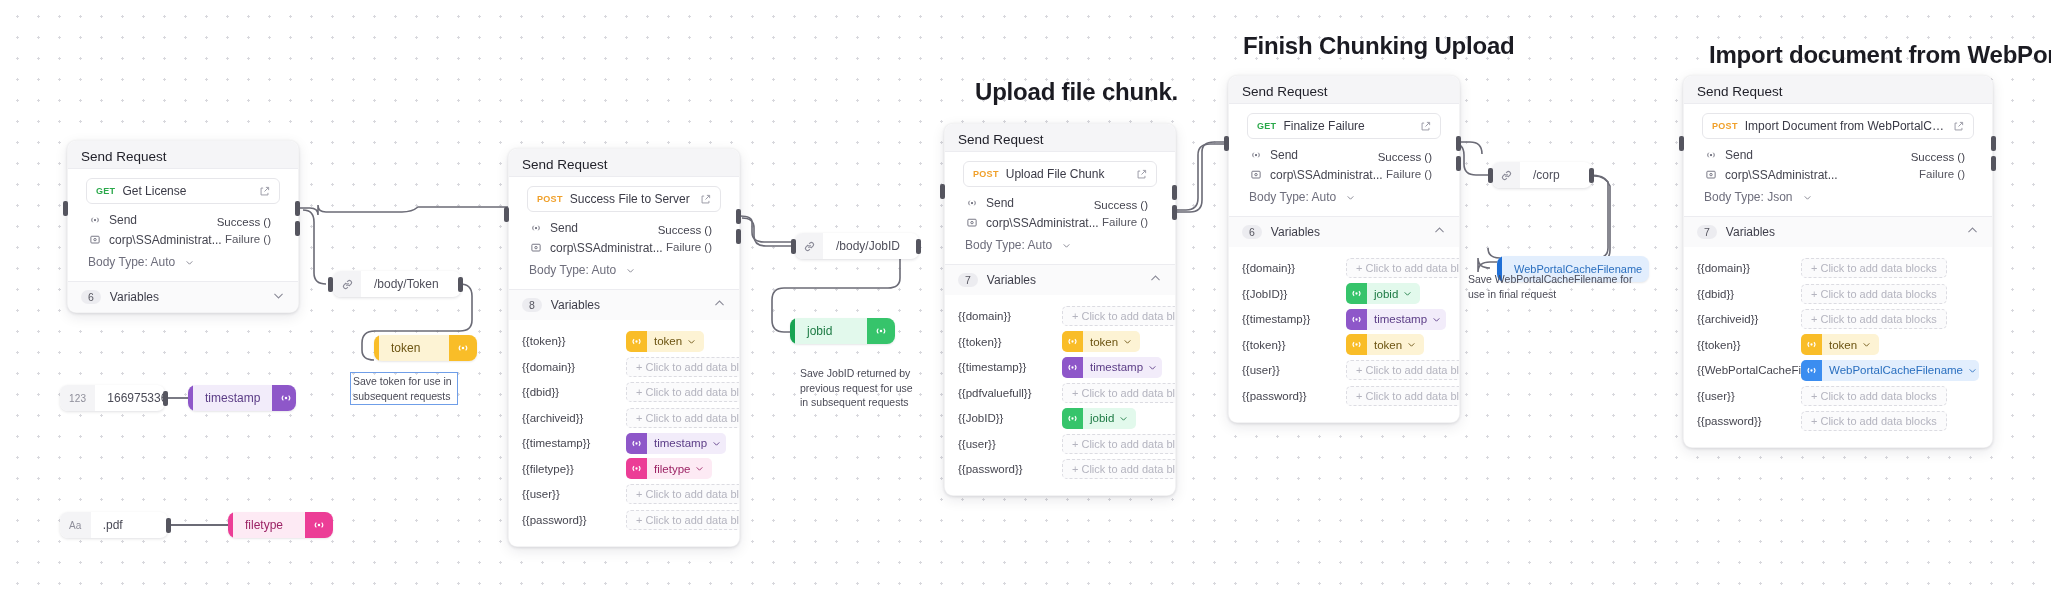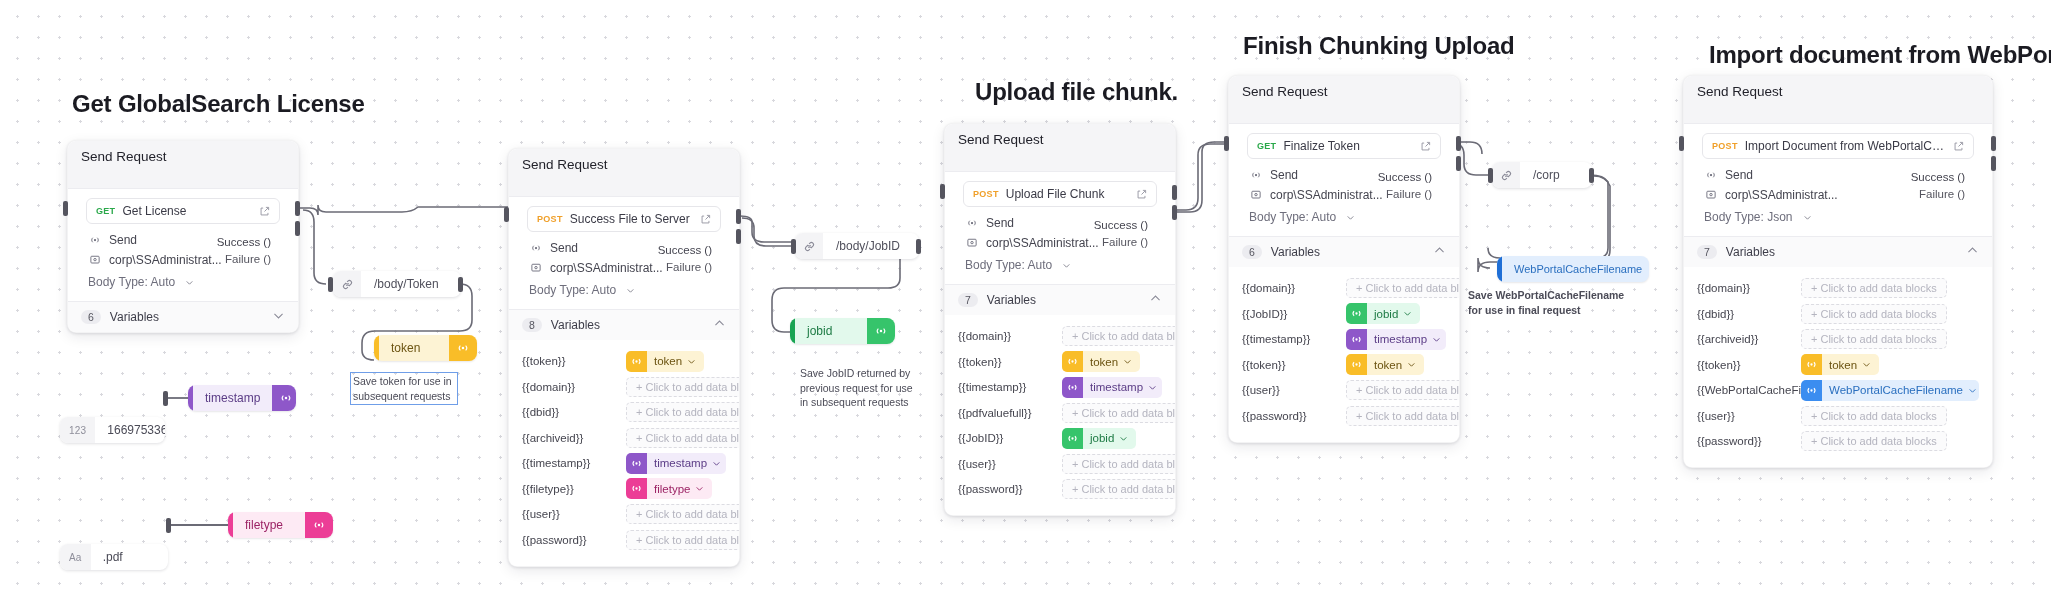--- a/index.html
+++ b/index.html
@@ -33,21 +33,21 @@
   .node {
     position: absolute;
     background: #ffffff;
     border-radius: 9px;
     box-shadow: 0 1px 3px rgba(20,20,40,.12), 0 4px 14px rgba(20,20,40,.09);
     border: 1px solid rgba(20,20,40,.05);
     overflow: hidden;
   }
   .node-header {
     background: #f5f5f7;
-    padding: 8px 13px 24px;
+    padding: 8px 13px 4px;
     font-size: 13.5px;
     color: #22222b;
     border-bottom: 1px solid #ececf0;
     font-weight: 400;
   }
   .node-body { padding: 9px 18px 9px; background: #fff; }
   .req-pill {
     display: flex; align-items: center; gap: 7px;
     border: 1px solid #e6e6ea;
     border-radius: 6px;
@@ -127,21 +127,20 @@
   
   .value-box {
     position: absolute;
     display: flex; align-items: stretch;
     background: #fff;
     border-radius: 8px;
     height: 26px;
     box-shadow: 0 1px 3px rgba(20,20,40,.13);
     overflow: hidden;
     font-size: 12px;
-    margin-top: 32px;
   }
   .value-box .vb-type {
     background: #f4f4f6; color: #8e8e9a;
     display: flex; align-items: center; justify-content: center;
     padding: 0 9px; font-size: 10px; letter-spacing: .2px;
   }
   .value-box .vb-val { display: flex; align-items: center; padding: 0 12px; color: #4a4a56; white-space: nowrap; }
 
   
   .link-pill {
@@ -206,21 +205,20 @@
       <path d="M1452,142 L1470,142 Q1482,142 1482,154"></path>
 
       <path d="M163,398 L188,398" stroke-width="1.8"></path>
 
       <path d="M168,525 L228,525" stroke-width="1.8"></path>
 
       <path d="M1174,212 L1190,212 Q1202,212 1202,200 L1202,152 Q1202,142 1214,142 L1230,142"></path>
     </g>
   </svg>
 
-  <div class="flow-title" style="left:72px; top:90px;">Get GlobalSearch License</div>
 
   <div class="node" style="left:67px; top:140px; width:232px;">
     <div class="node-header">Send Request</div>
     <div class="node-body">
       <div class="req-pill">
         <span class="verb get">GET</span>
         <span class="req-name">Get License</span>
         <span class="ext-icon">
           <svg width="11" height="11" viewBox="0 0 16 16" fill="none" stroke="currentColor" stroke-width="1.4">
               <path d="M6 3H3v10h10V10"></path>
@@ -592,21 +590,21 @@
   </div>
   <div class="nub" style="left:940px; top:184px;"></div>
 
   <div class="flow-title" style="left:1243px; top:32px;">Finish Chunking Upload</div>
 
   <div class="node" style="left:1228px; top:75px; width:232px;">
     <div class="node-header">Send Request</div>
     <div class="node-body">
       <div class="req-pill">
         <span class="verb get">GET</span>
-        <span class="req-name">Finalize Token</span>
+        <span class="req-name">Finalize Failure</span>
         <span class="ext-icon">
           <svg width="11" height="11" viewBox="0 0 16 16" fill="none" stroke="currentColor" stroke-width="1.4">
               <path d="M6 3H3v10h10V10"></path>
               <path d="M10 2h4v4"></path>
               <path d="M13.5 2.5L8 8"></path>
             </svg>
         </span>
       </div>
       <div class="row">
         <span class="ic">
@@ -716,21 +714,21 @@
   </div>
   <div class="nub" style="left:1488px; top:168px;"></div>
   <div class="nub" style="left:1589px; top:168px;"></div>
 
   <div class="var-chip" style="left:1497px; top:256px; width:152px; background:#e2eefd;">
     <span class="stub" style="background:#1f6fd6;"></span>
     <span class="vc-label" style="color:#2a6fbf; font-size:11px;">WebPortalCacheFilename</span>
 
   </div>
 
-  <div class="note-plain" style="left:1468px; top:288px; width:165px;font-weight:bold;">Save WebPortalCacheFilename for use in final request</div>
+  <div class="note-plain" style="left:1468px; top:272px; width:165px;">Save WebPortalCacheFilename for use in final request</div>
 
   <div class="flow-title" style="left:1709px; top:41px;">Import document from WebPortalCache</div>
 
   <div class="node" style="left:1683px; top:75px; width:310px;">
     <div class="node-header">Send Request</div>
     <div class="node-body">
       <div class="req-pill">
         <span class="verb post">POST</span>
         <span class="req-name">Import Document from WebPortalCache</span>
         <span class="ext-icon">

